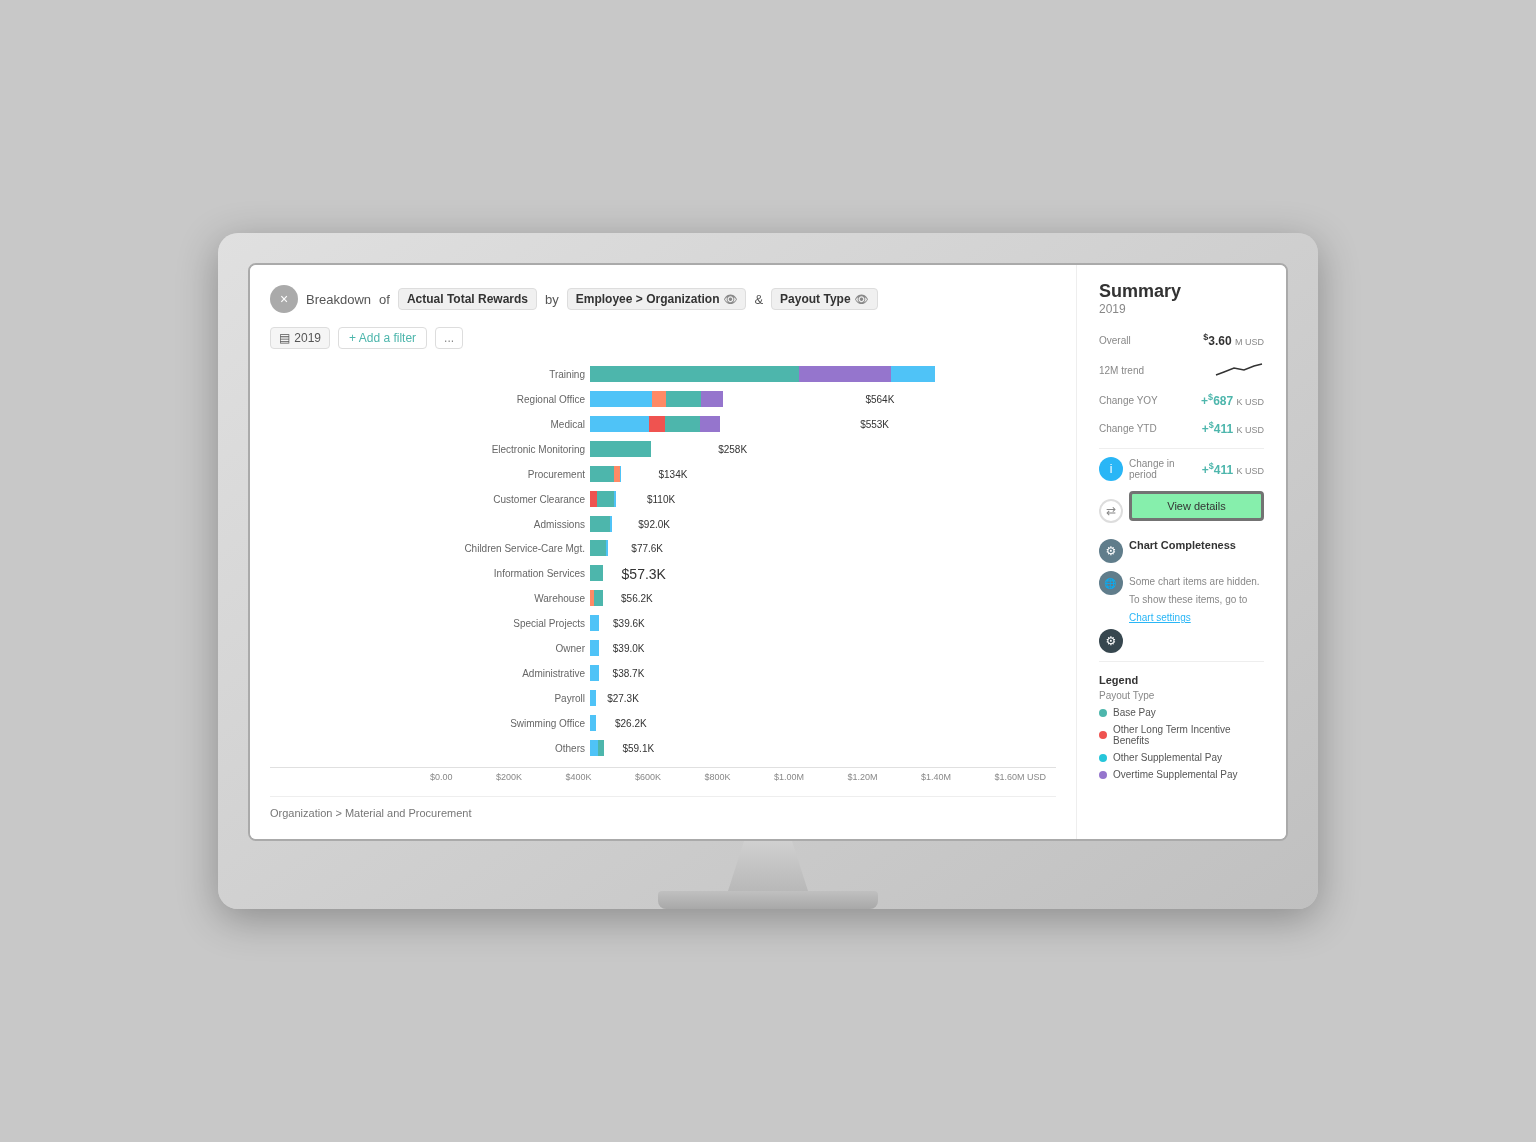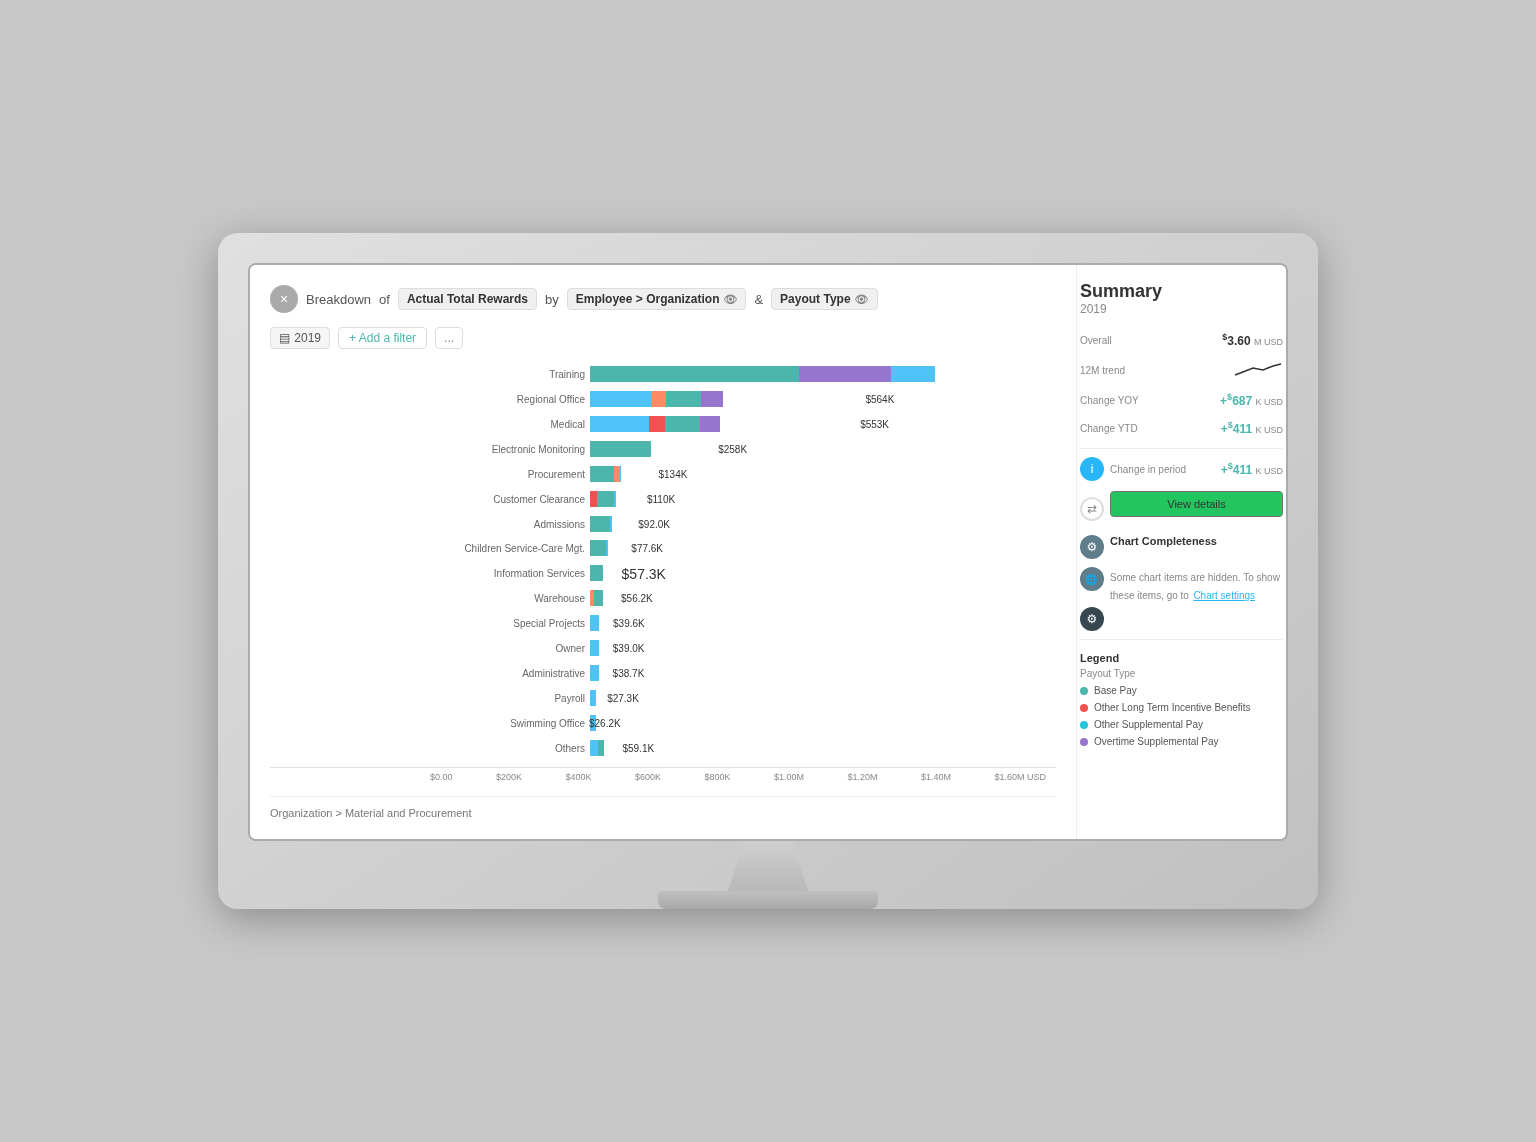--- a/index.html
+++ b/index.html
@@ -143,21 +143,21 @@
       margin-top: 14px;
       padding-top: 10px;
       border-top: 1px solid #eee;
       font-size: 11px;
       color: #777;
     }
     .sidebar {
       width: 210px;
       background: #fff;
       border-left: 1px solid #eee;
-      padding: 16px 3px;
+      padding: 16px 22px;
       flex-shrink: 0;
     }
     .summary-title {
       font-size: 18px;
       font-weight: 700;
       color: #333;
     }
     .summary-year {
       font-size: 12px;
       color: #888;
@@ -207,22 +207,22 @@
       flex-shrink: 0;
     }
     .icon-info { background: #29b6f6; }
     .icon-exchange { background: #fff; border: 2px solid #ddd; color: #888; }
     .icon-gear { background: #607d8b; }
     .icon-globe { background: #607d8b; }
     .icon-settings2 { background: #37474f; }
     .view-details-btn {
       display: block;
       width: 100%;
-      background: #22c55e;
-      border: 1px solid #737373;
+      background: #86efac;
+      border: 3px solid #737373;
       border-radius: 4px;
       padding: 6px;
       font-size: 11px;
       color: #333;
       cursor: pointer;
       text-align: center;
       margin-bottom: 10px;
     }
     .completeness-title {
       font-size: 11px;
@@ -449,21 +449,21 @@
                   <div style="position: absolute; left: 160px; right: 80px; top: 1px; height: 16px; display: flex;">
                     <div style="height: 100%; background: rgb(79, 195, 247); width: 1.70625%;"></div>
                   </div>
                   <span style="position: absolute; left: 177.138px; font-size: 10px; color: rgb(51, 51, 51); line-height: 20px; white-space: nowrap;">$27.3K</span>
                 </div>
                 <div class="bar-row" style="position: relative; height: 20px; margin-bottom: 5px;">
                   <span class="bar-label" style="position: absolute; left: 0px; width: 155px; text-align: right; font-size: 10px; color: rgb(102, 102, 102); line-height: 20px;">Swimming Office</span>
                   <div style="position: absolute; left: 160px; right: 80px; top: 1px; height: 16px; display: flex;">
                     <div style="height: 100%; background: rgb(79, 195, 247); width: 1.6375%;"></div>
                   </div>
-                  <span style="position: absolute; left: 159px; font-size: 10px; color: rgb(51, 51, 51); line-height: 20px; white-space: nowrap;">$26.2K</span>
+                  <span style="position: absolute; left: 185px; font-size: 10px; color: rgb(51, 51, 51); line-height: 20px; white-space: nowrap;">$26.2K</span>
                 </div>
                 <div class="bar-row" style="position: relative; height: 20px; margin-bottom: 5px;">
                   <span class="bar-label" style="position: absolute; left: 0px; width: 155px; text-align: right; font-size: 10px; color: rgb(102, 102, 102); line-height: 20px;">Others</span>
                   <div style="position: absolute; left: 160px; right: 80px; top: 1px; height: 16px; display: flex;">
                     <div style="height: 100%; background: rgb(79, 195, 247); width: 2.11071%;"></div>
                     <div style="height: 100%; background: rgb(77, 182, 172); width: 1.58304%;"></div>
                   </div>
                   <span style="position: absolute; left: 192.442px; font-size: 10px; color: rgb(51, 51, 51); line-height: 20px; white-space: nowrap;">$59.1K</span>
                 </div>
               </div>

